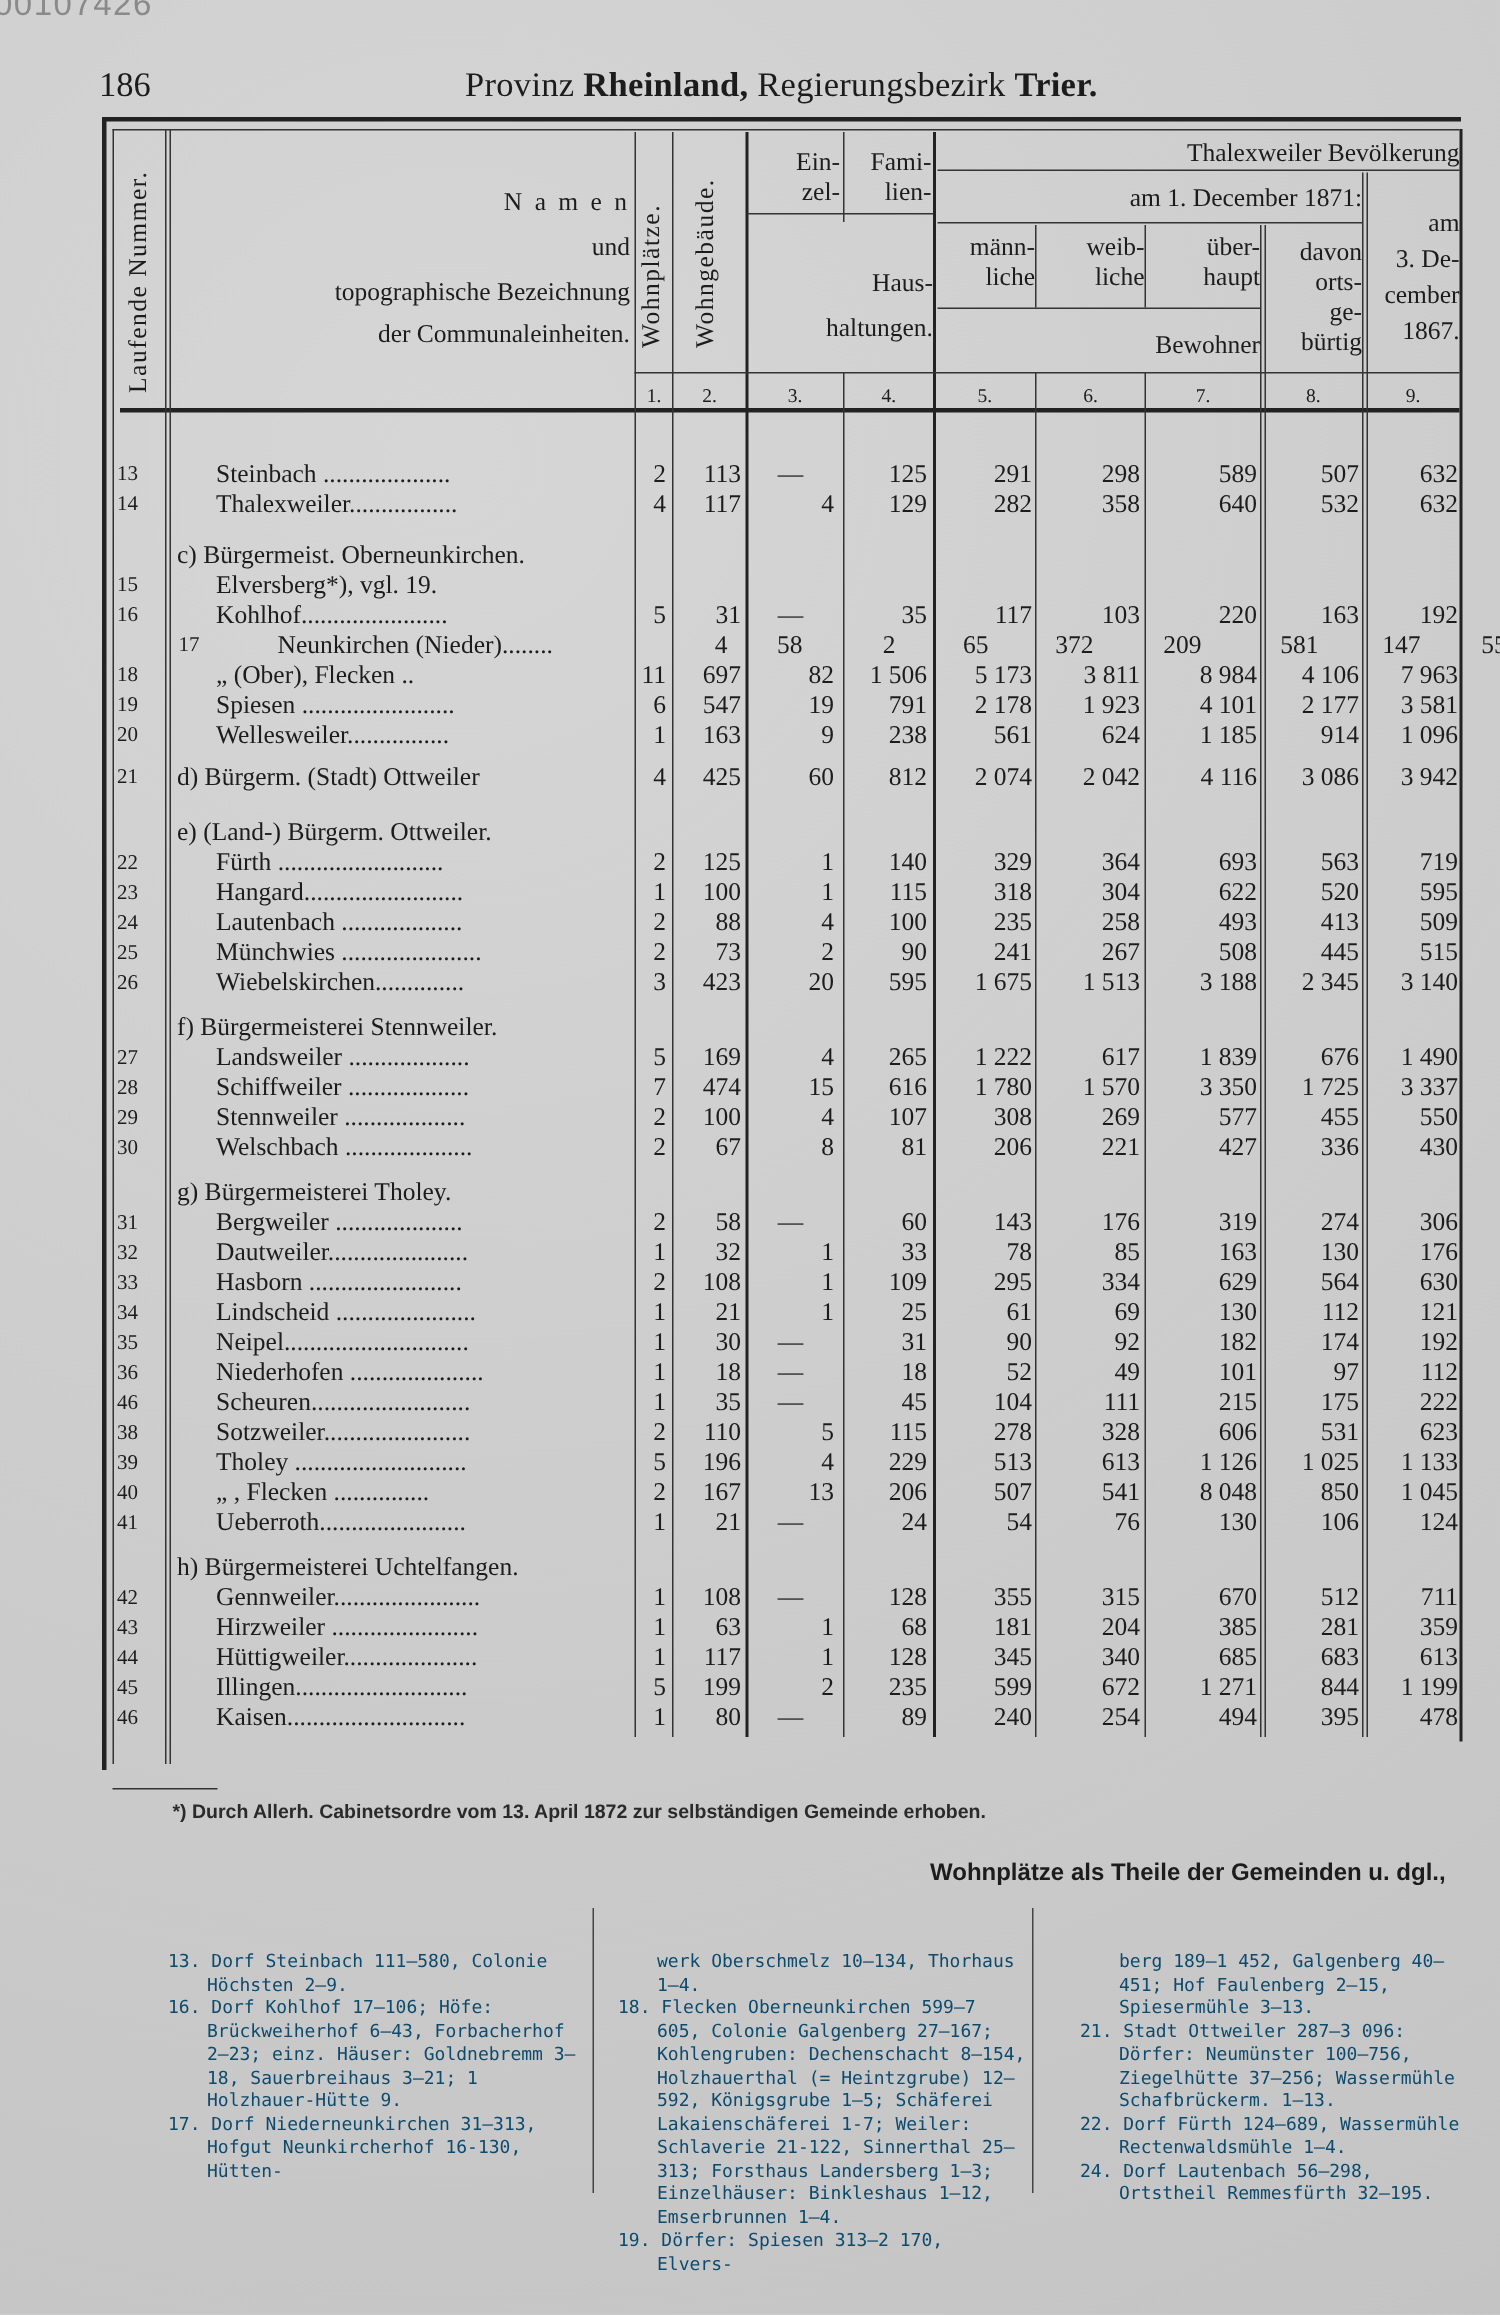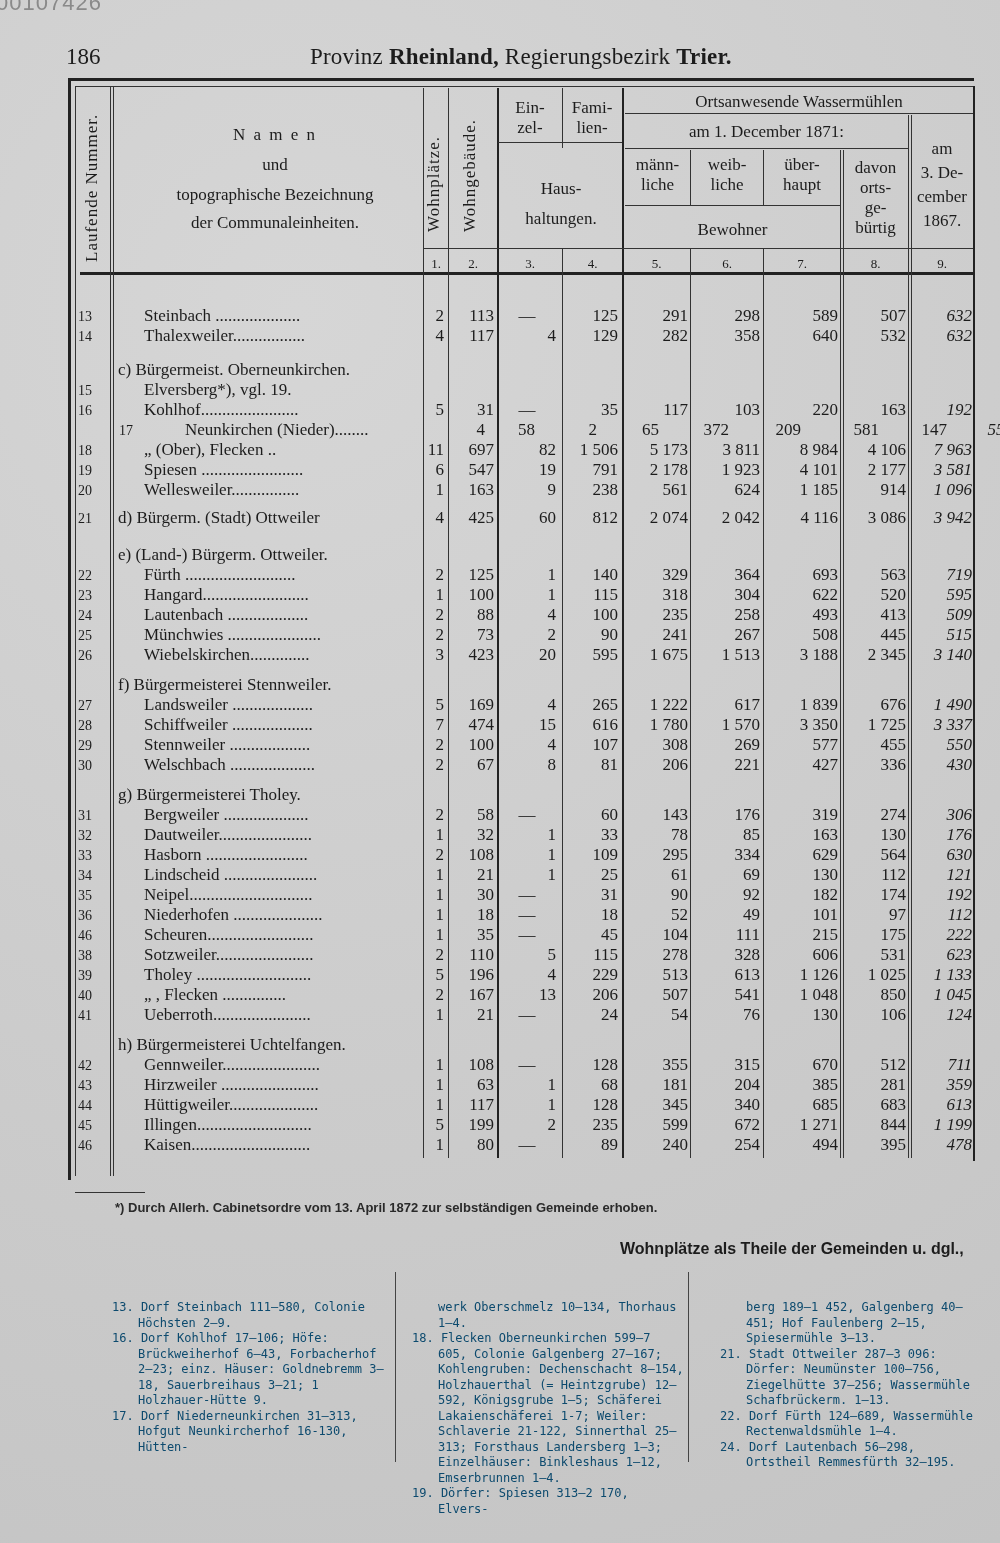--- a/index.html
+++ b/index.html
@@ -17,39 +17,39 @@
 
   
   .frame { left:68px; top:80px; width:906px; height:1100px; border-left:3px solid #222; }
   .topline { left:68px; top:78px; width:906px; height:0; border-top:3px solid #222; }
   .topline2 { left:75px; top:86px; width:898px; height:0; border-top:1px solid #333; }
   .headbottom { left:80px; top:272px; width:893px; height:0; border-top:3px solid #222; }
   .vline { position:absolute; width:0; border-left:1px solid #333; }
   .vthick { border-left:2.5px solid #222; }
   .hline { position:absolute; height:0; border-top:1px solid #333; }
 
-  .hdr { position:absolute; text-align:center; font-size:17px; line-height:20px; }
+  .hdr { position:absolute; text-align:right; font-size:17px; line-height:20px; }
   .vert { position:absolute; transform-origin:left top; transform:rotate(-90deg); white-space:nowrap; font-size:17px; letter-spacing:1px; }
   .colnum { position:absolute; font-size:13px; text-align:center; top:256px; }
 
   
   .row { position:absolute; left:68px; width:754px; height:21px; font-size:17px; }
   .row .ln { position:absolute; left:10px; width:30px; font-size:14px; top:3px; font-variant-numeric:oldstyle-nums; }
   .row .nm { position:absolute; left:76px; width:346px; white-space:nowrap; overflow:hidden; }
   .row .nm.section { left:50px; }
   .row .c { position:absolute; text-align:right; }
   .c1 { left:354px; width:22px; }
   .c2 { left:380px; width:46px; }
   .c3 { left:430px; width:58px; }
   .c4 { left:492px; width:58px; }
   .c5 { left:554px; width:66px; }
   .c6 { left:624px; width:68px; }
   .c7 { left:696px; width:74px; }
   .c8 { left:774px; width:64px; }
-  .c9 { left:842px; width:62px;font-style:italic; }
+  .c9 { left:842px; width:62px; }
   .dash { text-align:center !important; }
 
   .footnote { left:115px; top:1200px; font-size:13px; font-family:"Liberation Sans",sans-serif; font-weight:bold; color:#2a2a2a; }
   .fn-rule { left:75px; top:1192px; width:70px; border-top:1px solid #333; }
   .sub-title { left:620px; top:1240px; font-size:16px; font-weight:bold; font-family:"Liberation Sans",sans-serif; }
   .notes { position:absolute; top:1276px; font-family:"DejaVu Sans Mono","Liberation Mono",monospace; font-size:12px; line-height:15.5px; color:#0c4a6e;margin-top:24px; }
   .notes p { margin:0; text-indent:-26px; padding-left:26px; }
   .notes p.cont { text-indent:0; }
   .ncol-rule { position:absolute; top:1272px; height:190px; border-left:1px solid #444; }
 </style>
@@ -96,21 +96,21 @@
 <div class="hdr" style="left:130px;top:185px;width:290px;">topographische Bezeichnung</div>
 <div class="hdr" style="left:130px;top:213px;width:290px;">der Communaleinheiten.</div>
 <div class="vert" style="left:424px;top:232px;">Wohnplätze.</div>
 <div class="vert" style="left:460px;top:232px;">Wohngebäude.</div>
 <div class="hdr" style="left:500px;top:98px;width:60px;white-space:pre-line;">Ein-
 zel-</div>
 <div class="hdr" style="left:563px;top:98px;width:58px;white-space:pre-line;">Fami-
 lien-</div>
 <div class="hdr" style="left:500px;top:174px;width:122px;white-space:pre-line;line-height:30px;">Haus-
 haltungen.</div>
-<div class="hdr" style="left:625px;top:92px;width:348px;">Ortsanwesende Wassermühlen</div>
+<div class="hdr" style="left:625px;top:92px;width:348px;">Thalexweiler Bevölkerung</div>
 <div class="hdr" style="left:625px;top:122px;width:283px;">am 1. December 1871:</div>
 <div class="hdr" style="left:625px;top:155px;width:65px;white-space:pre-line;">männ-
 liche</div>
 <div class="hdr" style="left:691px;top:155px;width:72px;white-space:pre-line;">weib-
 liche</div>
 <div class="hdr" style="left:764px;top:155px;width:76px;white-space:pre-line;">über-
 haupt</div>
 <div class="hdr" style="left:625px;top:220px;width:215px;">Bewohner</div>
 <div class="hdr" style="left:843px;top:158px;width:65px;white-space:pre-line;">davon
 orts-
@@ -497,21 +497,21 @@
     </div>
     <div class="row" style="top: 985px;">
       <span class="ln">40</span>
       <span class="nm">   „  , Flecken ...............</span>
       <span class="c c1">2</span>
       <span class="c c2">167</span>
       <span class="c c3">13</span>
       <span class="c c4">206</span>
       <span class="c c5">507</span>
       <span class="c c6">541</span>
-      <span class="c c7">1 048</span>
+      <span class="c c7">8 048</span>
       <span class="c c8">850</span>
       <span class="c c9">1 045</span>
     </div>
     <div class="row" style="top: 1005px;">
       <span class="ln">41</span>
       <span class="nm">Ueberroth.......................</span>
       <span class="c c1">1</span>
       <span class="c c2">21</span>
       <span class="c c3 dash">—</span>
       <span class="c c4">24</span>

